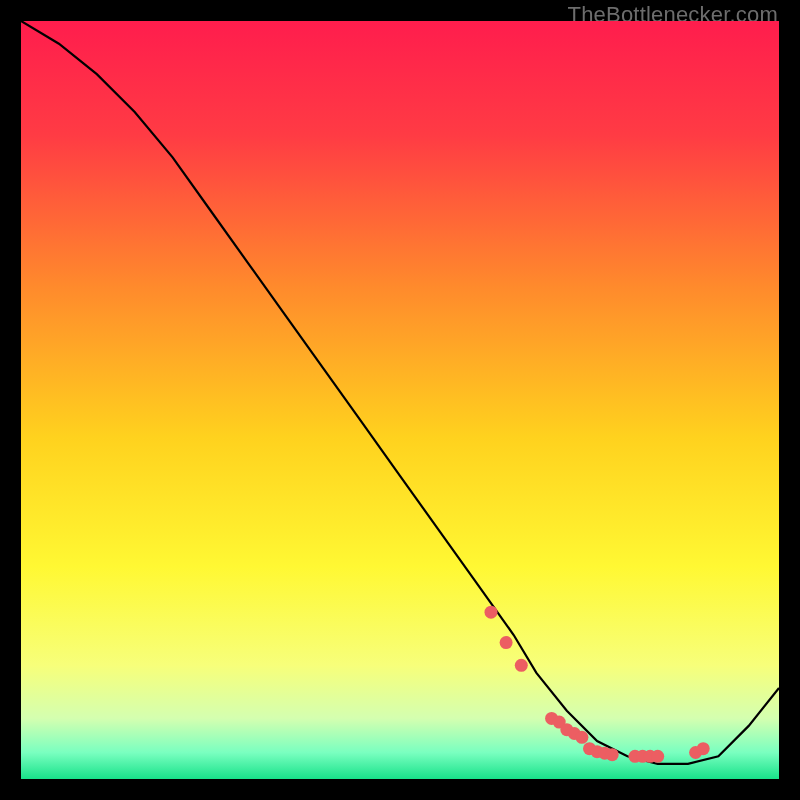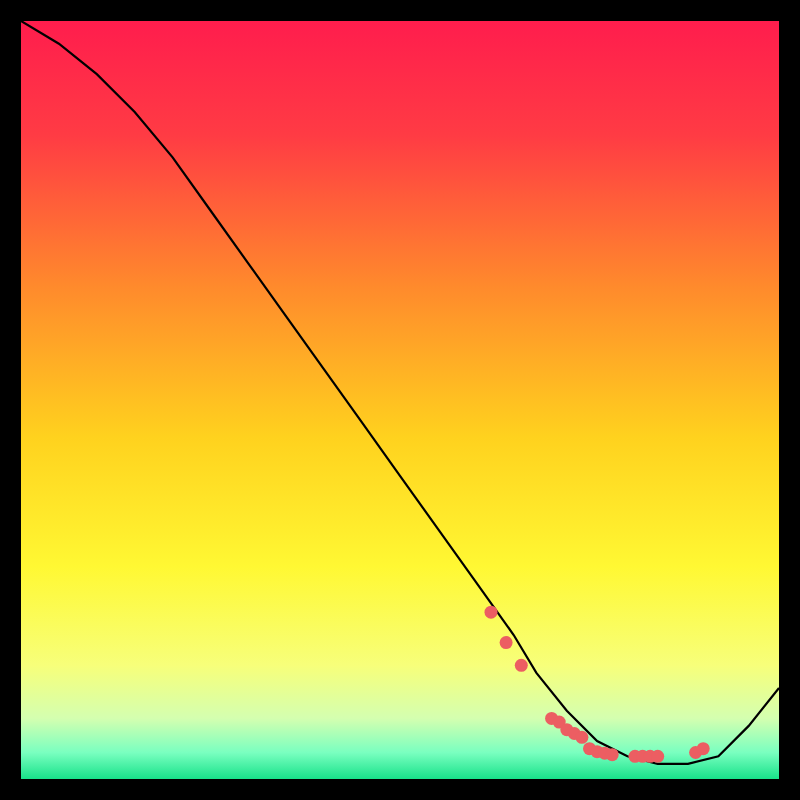--- a/index.html
+++ b/index.html
@@ -35,20 +35,21 @@
     letter-spacing: 0.2px;
   }
   svg {
     display: block;
   }
 </style>
 </head>
 <body>
 
 <div class="frame">
+  <div class="watermark">TheBottlenecker.com</div>
   <svg class="plot" width="758" height="758" viewBox="0 0 758 758">
     <defs>
       <linearGradient id="bg-grad" x1="0" y1="0" x2="0" y2="1">
           <stop offset="0%" stop-color="#ff1d4d"></stop>
           <stop offset="15%" stop-color="#ff3b44"></stop>
           <stop offset="35%" stop-color="#ff8a2c"></stop>
           <stop offset="55.00000000000001%" stop-color="#ffd21e"></stop>
           <stop offset="72%" stop-color="#fff833"></stop>
           <stop offset="85%" stop-color="#f7ff7a"></stop>
           <stop offset="92%" stop-color="#d4ffb0"></stop>

